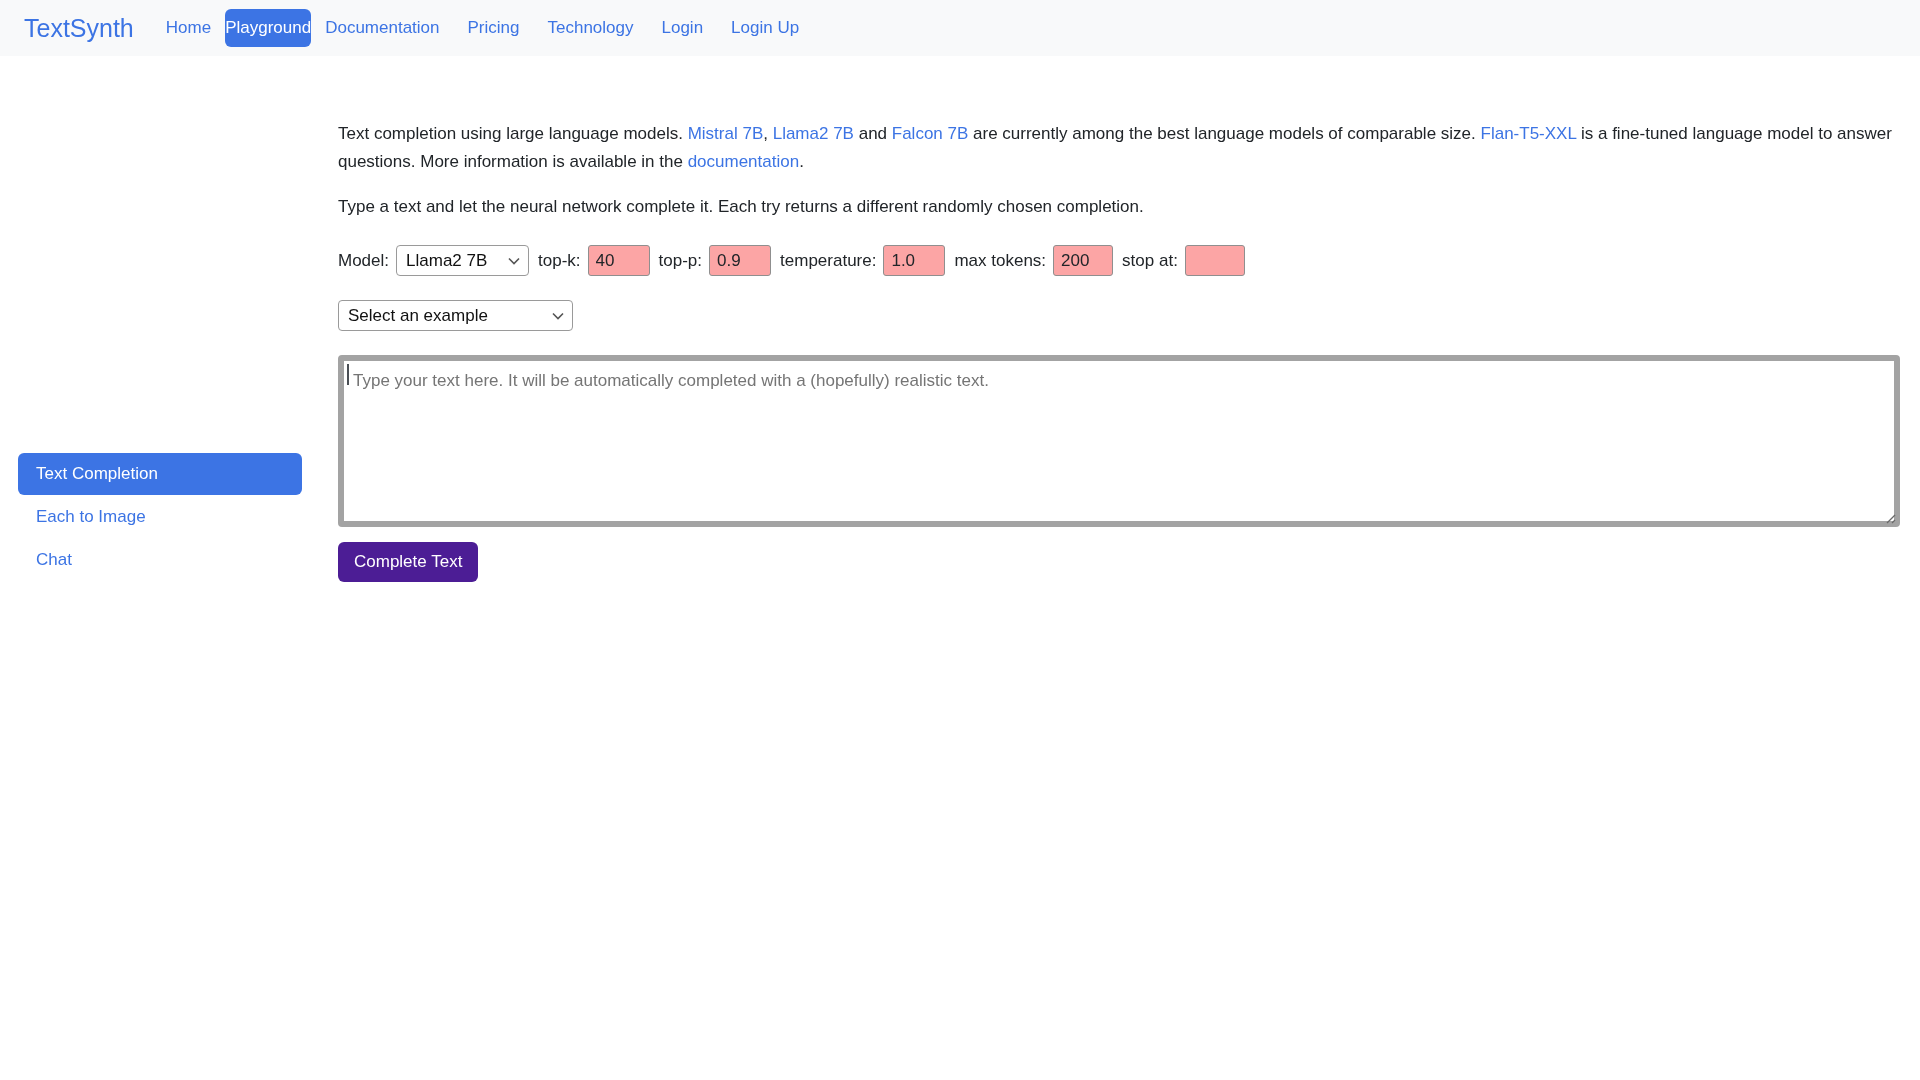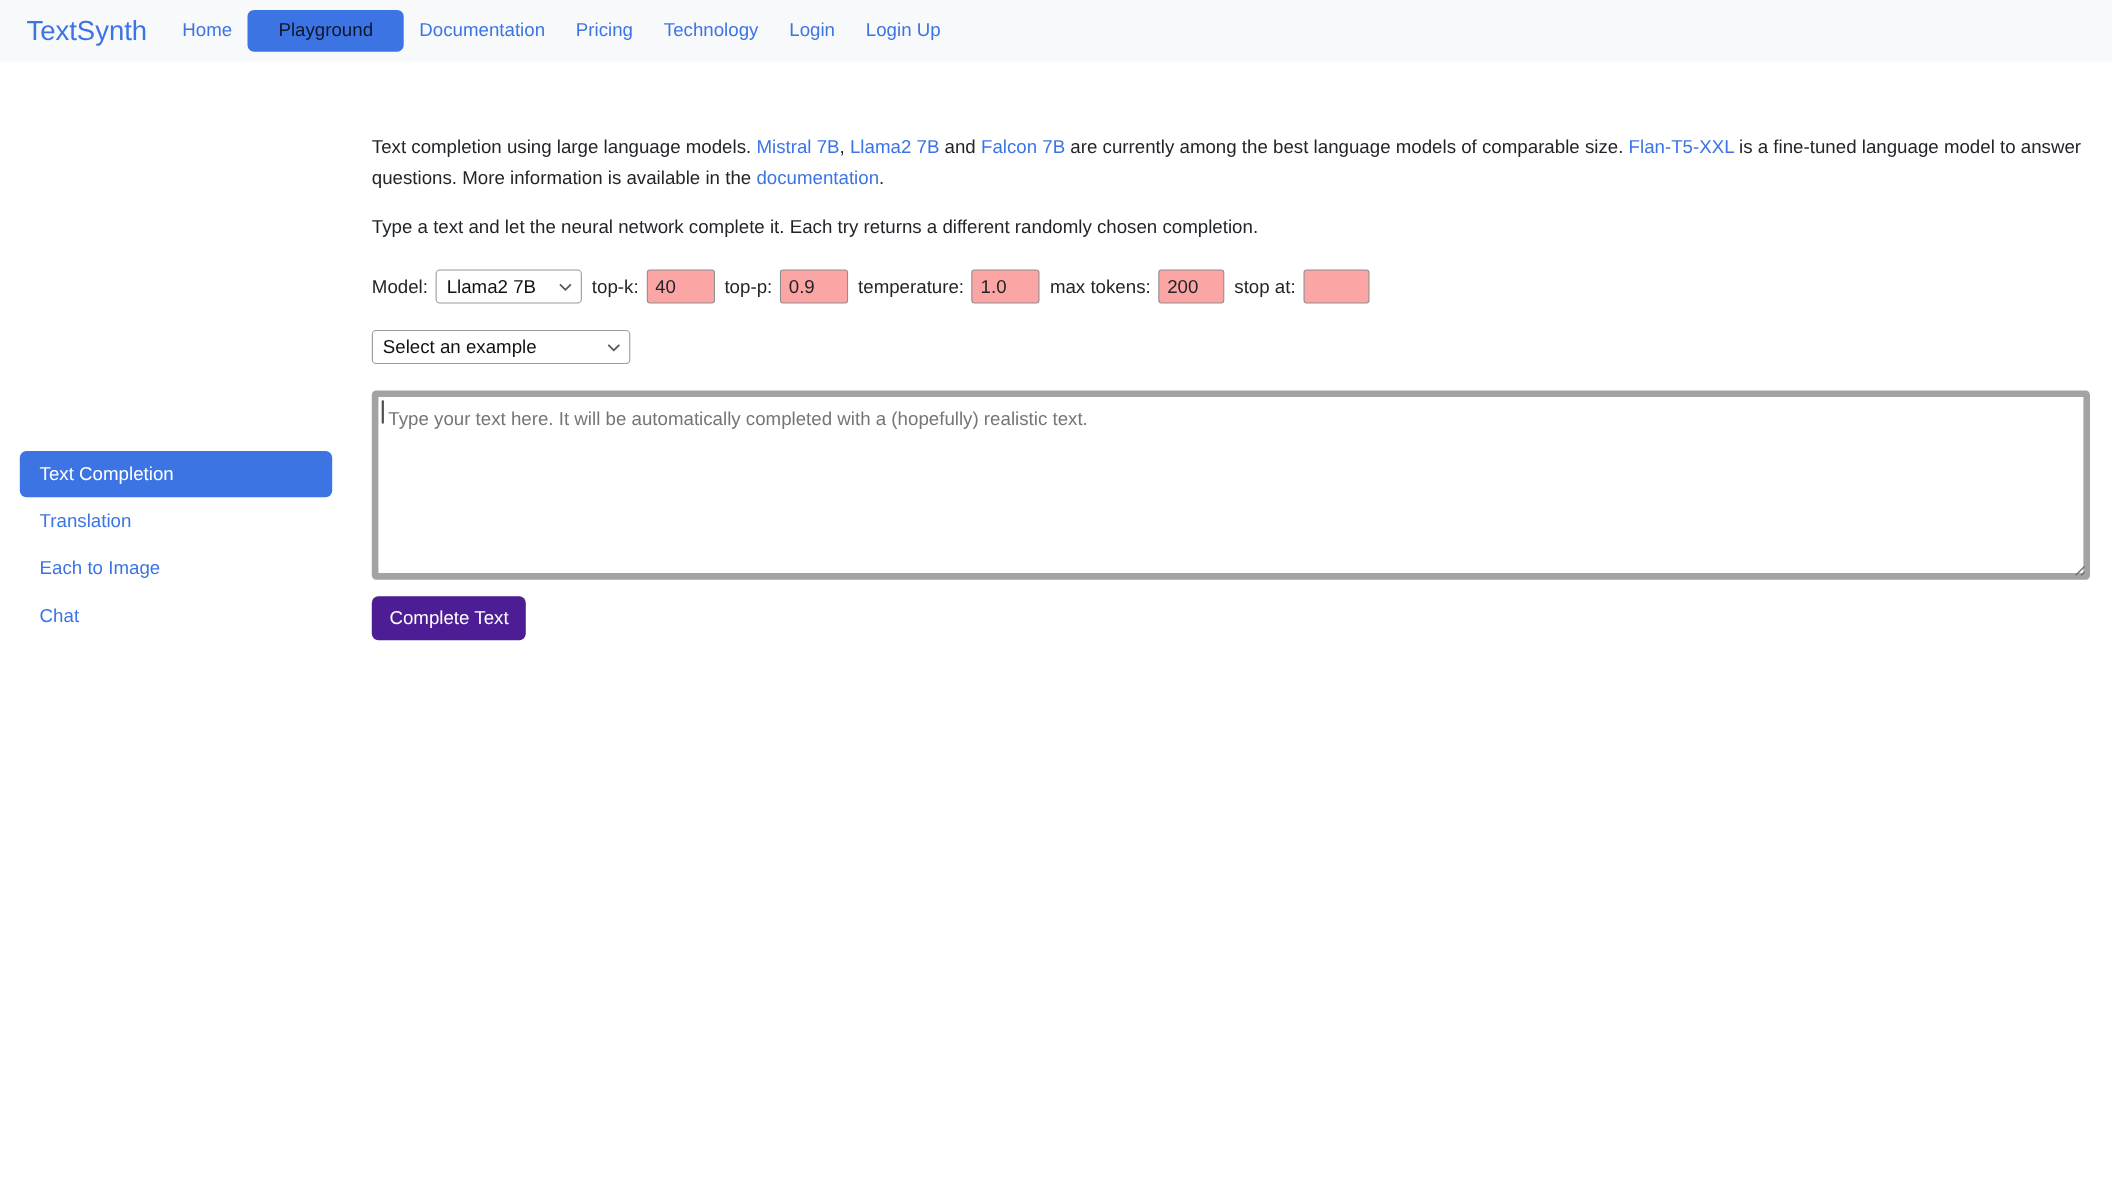--- a/index.html
+++ b/index.html
@@ -28,23 +28,23 @@
   }
   .nav-link {
     color: #3c74e4;
     font-size: 17px;
     padding: 9px 14px;
     cursor: pointer;
     white-space: nowrap;
   }
   .nav-link.active {
     background: #3c74e4;
-    color: #0f172a;
+    color: #ffffff;
     border-radius: 6px;
-    padding: 9px 28px;
+    padding: 9px 0;
   }
 
   
   .content {
     display: flex;
     align-items: flex-end;
     padding: 64px 20px 0 18px;
   }
   .sidebar {
     width: 284px;
@@ -174,21 +174,20 @@
   <span class="nav-link">Pricing</span>
   <span class="nav-link">Technology</span>
   <span class="nav-link">Login</span>
   <span class="nav-link">Login Up</span>
 </nav>
 
 <div class="content">
 
   <aside class="sidebar">
     <span class="side-item active">Text Completion</span>
-    <span class="side-item">Translation</span>
     <span class="side-item">Each to Image</span>
     <span class="side-item">Chat</span>
   </aside>
 
   <main class="main">
 
     <p class="para"><span>Text completion using large language models. </span><span class="link">Mistral 7B</span><span>, </span><span class="link">Llama2 7B</span><span> and </span><span class="link">Falcon 7B</span><span> are currently among the best language models of comparable size. </span><span class="link">Flan-T5-XXL</span><span> is a fine-tuned language model to answer questions. More information is available in the </span><span class="link">documentation</span><span>.</span></p>
 
     <p class="para">Type a text and let the neural network complete it. Each try returns a different randomly chosen completion.</p>
 

